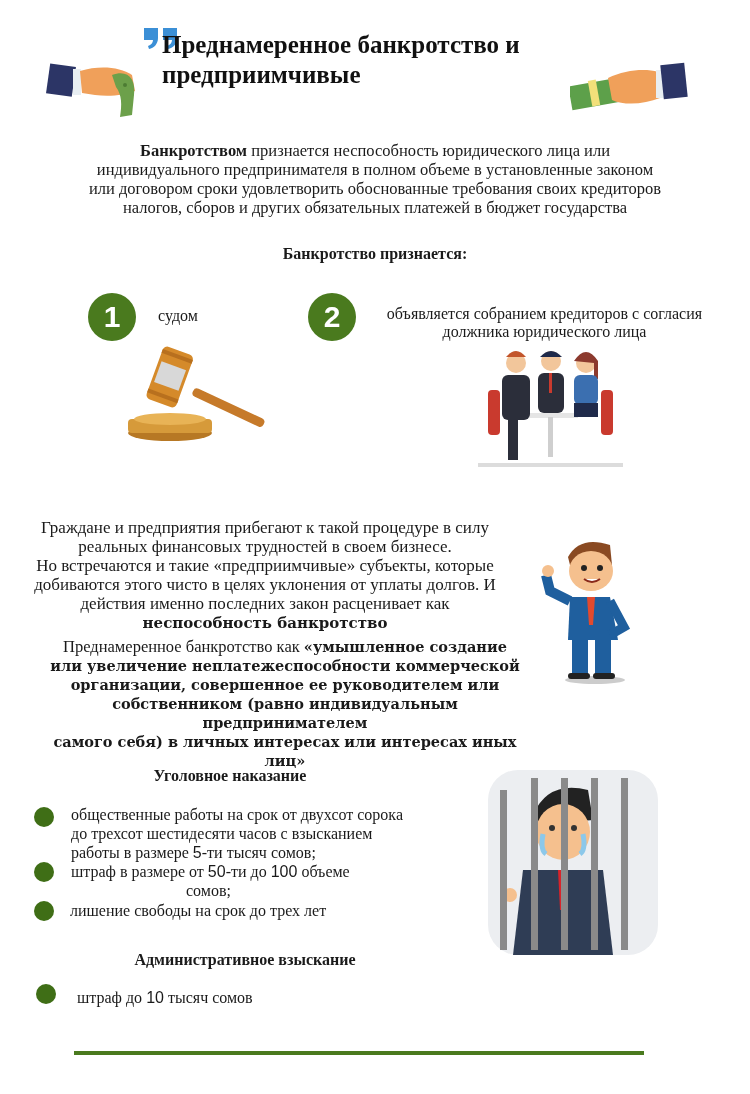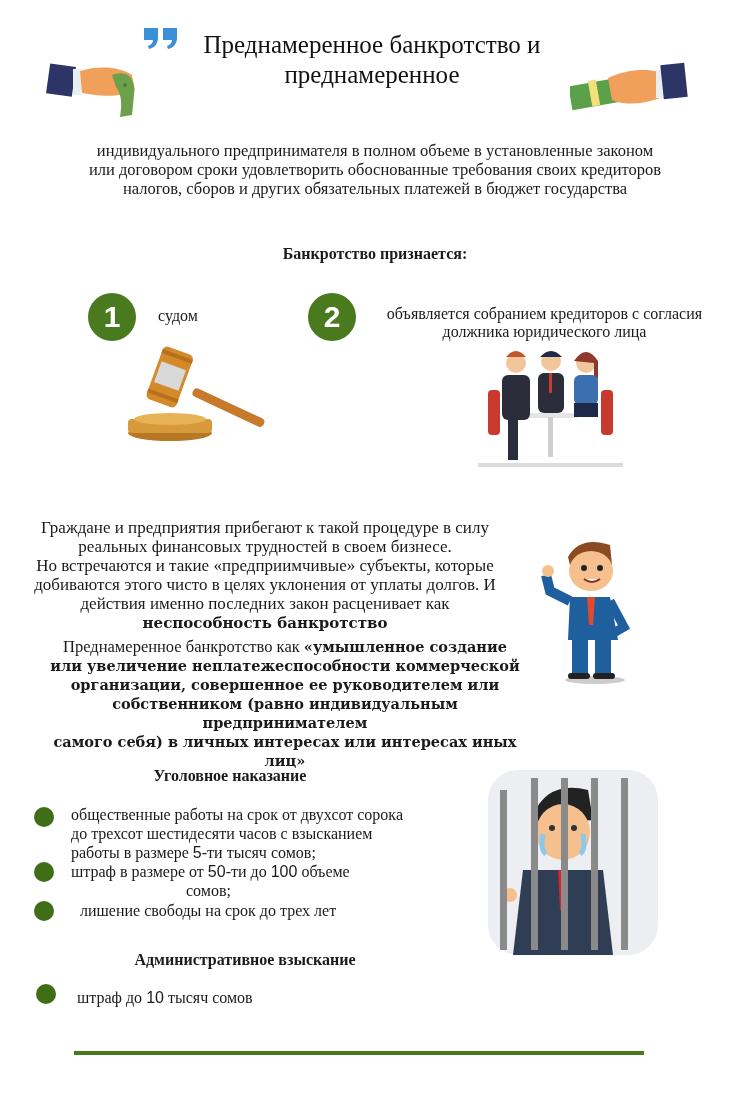--- a/index.html
+++ b/index.html
@@ -1,19 +1,19 @@
 <!DOCTYPE html>
 <html><head>
 <meta charset="utf-8">
 <style>
   html, body { margin:0; padding:0; background:#ffffff; }
   body { width:750px; height:1094px; position:relative; overflow:hidden;
          font-family:"Liberation Serif", "DejaVu Serif", serif; color:#1a1a1a; }
   .abs { position:absolute; }
-  .title { left:152px; top:30px; width:440px; text-align:center; font-weight:normal; font-size:25px; line-height:30px; color:#111; }
+  .title { left:162px; top:30px; width:440px; font-weight:bold; font-size:25px; line-height:30px; color:#111; }
   .quote { left:142px; top:26px; }
   .intro { left:60px; top:141px; width:630px; text-align:center; font-size:16.5px; line-height:19px; }
   .intro b { font-weight:bold; }
   .subhead { font-weight:bold; font-size:16px; text-align:center; }
   .num-badge { width:48px; height:48px; border-radius:50%; background:#4a7a1e; color:#fff;
                font-family:"Liberation Sans", sans-serif; font-weight:bold; font-size:30px;
                display:flex; align-items:center; justify-content:center; }
   .opt-text { font-size:16px; line-height:18px; }
   .para { text-align:center; font-size:17px; line-height:19px; }
   .para b { font-weight:bold; }
@@ -29,21 +29,21 @@
 
 <div class="abs quote">
   <svg width="38" height="26" viewBox="0 0 38 26">
     <path d="M2 2h14v10c0 6-4 10-9 11l-1-3c3-1 5-3 5-6H2z" fill="#3b8fd6"></path>
     <path d="M21 2h14v10c0 6-4 10-9 11l-1-3c3-1 5-3 5-6h-9z" fill="#3b8fd6"></path>
   </svg>
 </div>
 
 <div class="abs title">
   <div>Преднамеренное банкротство и</div>
-  <div>преднамеренное</div>
+  <div>предприимчивые</div>
 </div>
 
 <div class="abs" style="left:40px;top:55px;">
   <svg width="120" height="70" viewBox="0 0 120 70">
     <rect x="8" y="10" width="26" height="30" fill="#2c3566" transform="rotate(8 20 25)"></rect>
     <rect x="33" y="14" width="8" height="26" fill="#e8eef2"></rect>
     <path d="M40 16 C60 10 80 12 92 20 L95 36 C85 40 70 42 55 40 L42 38 Z" fill="#f0a05a"></path>
     <path d="M72 20 C88 14 96 24 94 40 L92 60 L80 62 C82 50 82 40 76 32 Z" fill="#6ca04a"></path>
     <circle cx="85" cy="30" r="2" fill="#4d7c33"></circle>
   </svg>
@@ -53,20 +53,21 @@
   <svg width="120" height="70" viewBox="0 0 120 70">
     <rect x="0" y="30" width="50" height="24" fill="#5da04a" transform="rotate(-10 25 42)"></rect>
     <rect x="20" y="28" width="8" height="26" fill="#f2e07a" transform="rotate(-10 24 41)"></rect>
     <path d="M38 26 C55 18 75 16 88 20 L90 46 C75 52 55 54 42 48 Z" fill="#f0a05a"></path>
     <rect x="86" y="18" width="8" height="28" fill="#e8eef2"></rect>
     <rect x="92" y="12" width="24" height="34" fill="#2c3566" transform="rotate(-6 104 29)"></rect>
   </svg>
 </div>
 
 <div class="abs intro">
+  <div><b>Банкротством</b><span> признается неспособность юридического лица или</span></div>
   <div>индивидуального предпринимателя в полном объеме в установленные законом</div>
   <div>или договором сроки удовлетворить обоснованные требования своих кредиторов</div>
   <div>налогов, сборов и других обязательных платежей в бюджет государства</div>
 </div>
 
 <div class="abs subhead" style="left:230px;top:245px;width:290px;">Банкротство признается:</div>
 
 <div class="abs num-badge" style="left:88px;top:293px;">1</div>
 <div class="abs opt-text" style="left:158px;top:307px;">судом</div>
 
@@ -159,21 +160,21 @@
   <div><span>работы в размере </span><span class="digits">5</span><span>-ти тысяч сомов;</span></div>
 </div>
 
 <div class="abs bullet" style="left:34px;top:862px;"></div>
 <div class="abs btext" style="left:71px;top:862px;width:320px;">
   <div><span>штраф в размере от </span><span class="digits">50</span><span>-ти до </span><span class="digits">100</span><span> объеме</span></div>
   <div style="padding-left:115px;">сомов;</div>
 </div>
 
 <div class="abs bullet" style="left:34px;top:901px;"></div>
-<div class="abs btext" style="left:80px;top:901px;">лишение свободы на срок до трех лет</div>
+<div class="abs btext" style="left:70px;top:901px;">лишение свободы на срок до трех лет</div>
 
 <div class="abs" style="left:488px;top:770px;">
   <svg width="170" height="185" viewBox="0 0 170 185">
     <rect x="0" y="0" width="170" height="185" rx="30" fill="#eceef1"></rect>
     <path d="M45 45 Q60 10 100 20 L105 50 L48 55 Z" fill="#222"></path>
     <ellipse cx="75" cy="62" rx="27" ry="28" fill="#f5c08e"></ellipse>
     <circle cx="64" cy="58" r="3" fill="#333"></circle>
     <circle cx="86" cy="58" r="3" fill="#333"></circle>
     <path d="M55 64 Q52 80 58 84" stroke="#8cc8ea" stroke-width="5" fill="none"></path>
     <path d="M95 64 Q98 80 92 84" stroke="#8cc8ea" stroke-width="5" fill="none"></path>

